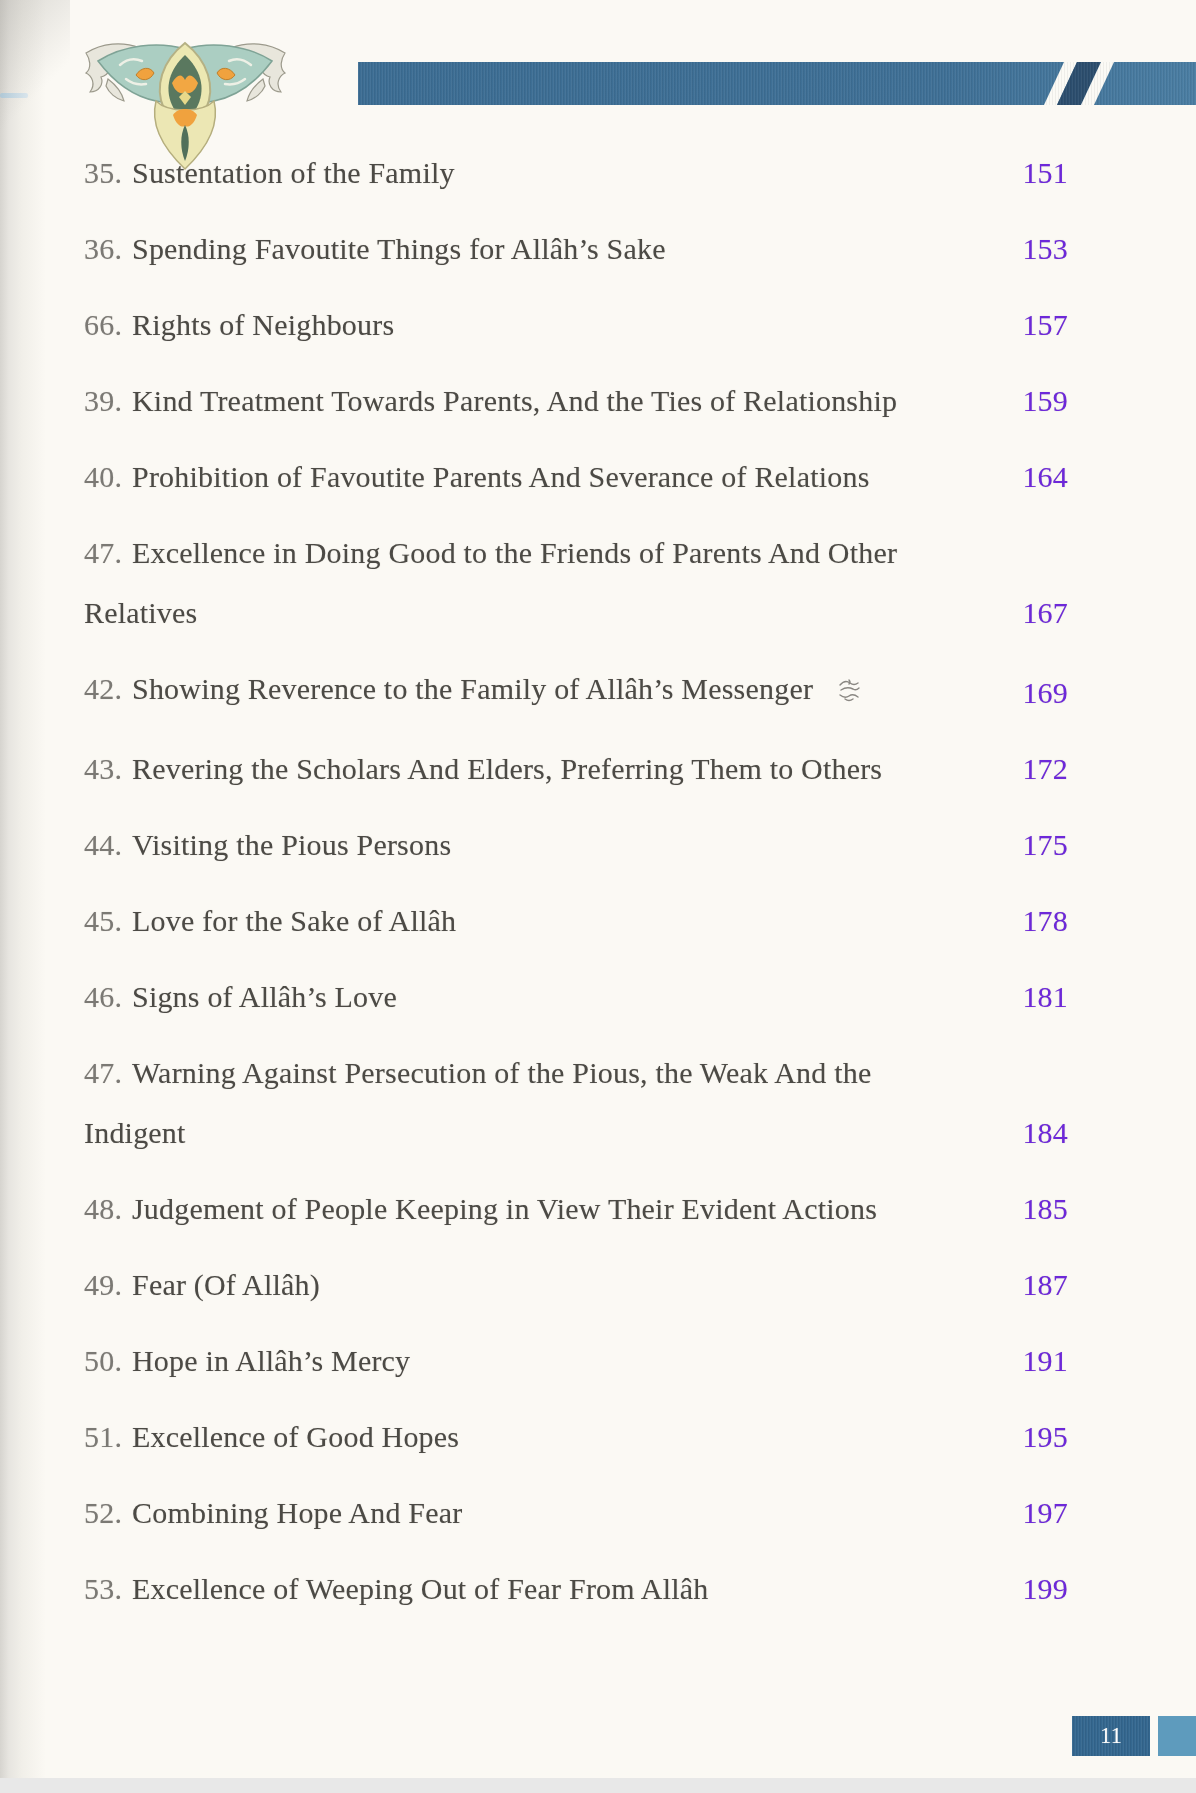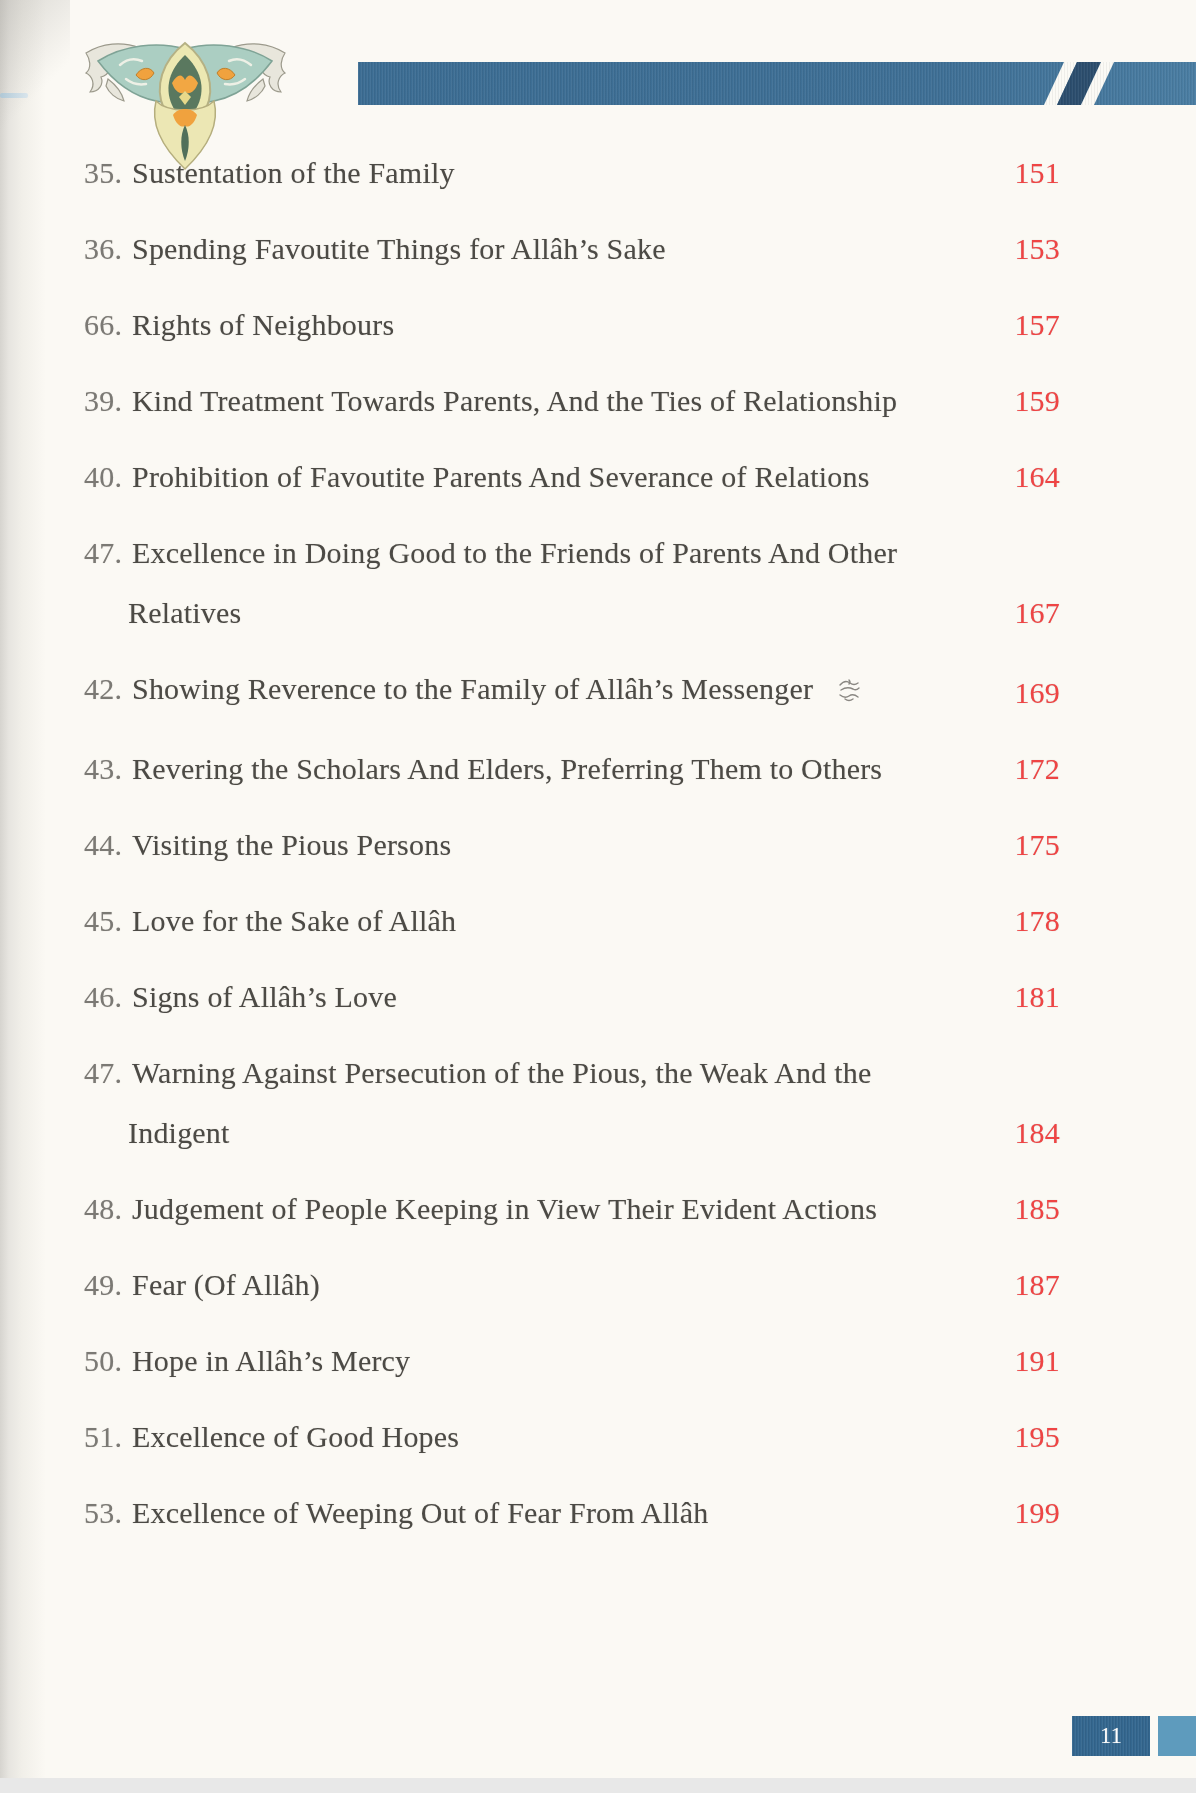--- a/index.html
+++ b/index.html
@@ -50,25 +50,25 @@
     font-size:30px;line-height:60px;letter-spacing:.2px;
     color:#4c4a45;
   }
   .entry{position:relative;margin-bottom:16px;}
   .entry-text{white-space:nowrap;text-shadow:0 0 1px rgba(84,80,74,.30);}
   .num{
     display:inline-block;width:48px;
     color:#7b7974;text-shadow:0 0 1px rgba(123,121,116,.35);
   }
   .line{display:inline;}
-  div.line{display:block;margin-left:44px;}
+  div.line{display:block;}
   .sym{display:inline-block;margin-left:16px;vertical-align:-4px;opacity:.8;}
   .pg{
-    position:absolute;right:8px;bottom:0;line-height:60px;
-    color:#ef4444;text-shadow:0 0 1px rgba(92,89,82,.30);
+    position:absolute;right:0;bottom:0;line-height:60px;
+    color:#6d28d9;text-shadow:0 0 1px rgba(92,89,82,.30);
   }
   
   .page-badge{
     position:absolute;left:1072px;top:1716px;width:78px;height:40px;
     background:var(--badge-color,#34678f);
     color:#fff;font-size:23px;line-height:40px;text-align:center;
     text-shadow:0 0 1px rgba(255,255,255,.4);
   }
   .page-badge::after{
     content:"";position:absolute;inset:0;
@@ -239,20 +239,26 @@
     <span class="pg">191</span>
   </div>
 
   <div class="entry">
     <div class="entry-text">
       <span class="num">51.</span><span><span class="line">Excellence of Good Hopes</span></span>
     </div>
     <span class="pg">195</span>
   </div>
 
+  <div class="entry">
+    <div class="entry-text">
+      <span class="num">52.</span><span><span class="line">Combining Hope And Fear</span></span>
+    </div>
+    <span class="pg">197</span>
+  </div>
 
   <div class="entry">
     <div class="entry-text">
       <span class="num">53.</span><span><span class="line">Excellence of Weeping Out of Fear From Allâh</span></span>
     </div>
     <span class="pg">199</span>
   </div>
 </div>
 
   <div class="page-badge">11</div>

